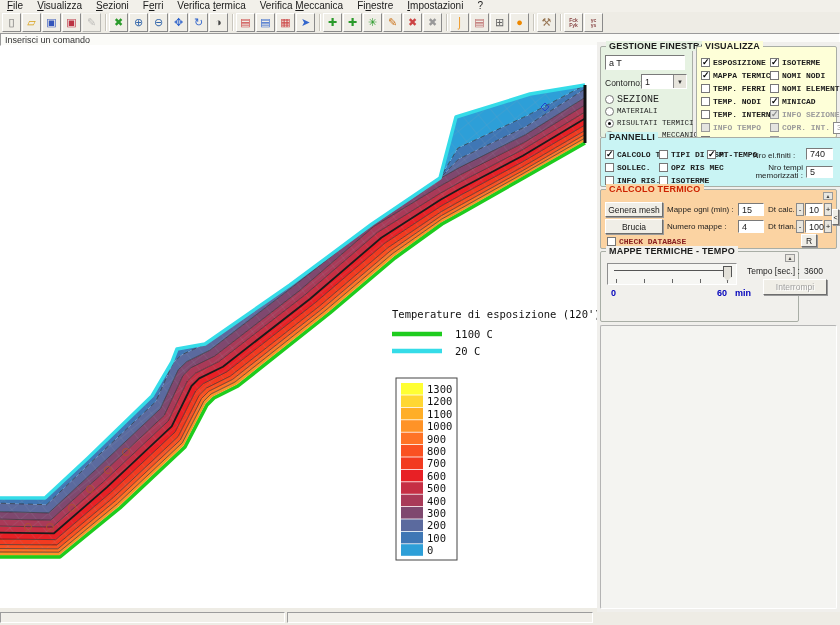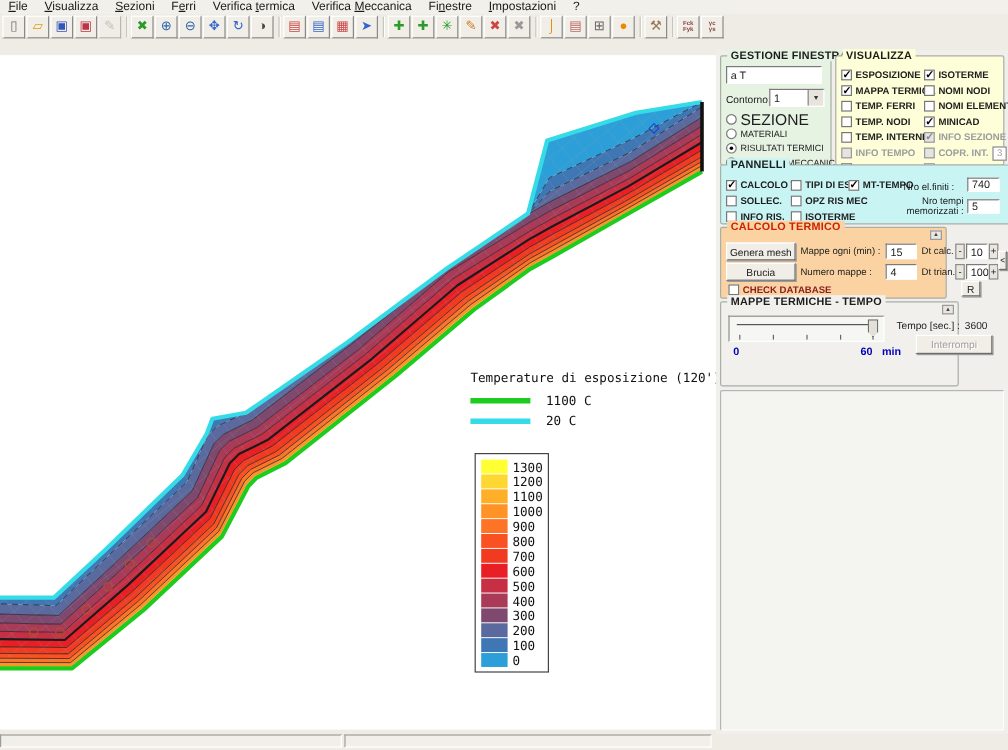--- a/index.html
+++ b/index.html
@@ -27,35 +27,35 @@
   
   .rightpanel{position:absolute;left:597px;top:42px;width:243px;height:570px;background:#f0efec;}
   .gbox{position:absolute;border:1px solid #a9aea6;border-radius:2px;box-sizing:border-box;}
   .gtitle{position:absolute;top:-6px;left:5px;font-size:9px;font-weight:700;letter-spacing:.2px;padding:0 3px;color:#1c1c1c;white-space:nowrap;}
   .box-gestione{left:3px;top:4px;width:93px;height:92px;background:#e6f2e2;}
   .box-gestione .gtitle{background:#e6f2e2;}
   .box-visualizza{left:99px;top:4px;width:141px;height:92px;background:#feffd8;}
   .box-visualizza .gtitle{background:#feffd8;}
   .box-pannelli{left:3px;top:95px;width:282px;height:50px;background:#c9f4f4;text-align:right;}
   .box-pannelli .gtitle{background:#c9f4f4;}
-  .box-calcolo{left:3px;top:147px;width:189px;height:60px;background:#fbd3a2;}
+  .box-calcolo{left:3px;top:147px;width:237px;height:60px;background:#fbd3a2;}
   .box-calcolo .gtitle{background:#fbd3a2;color:#cc2200;}
   .box-mappe{left:3px;top:209px;width:199px;height:71px;background:#f1f0ec;}
   .box-mappe .gtitle{background:#f1f0ec;}
   .box-empty{left:3px;top:283px;width:237px;height:284px;background:#f4f4f1;border:1px solid;border-color:#b4b4b4 #ffffff #ffffff #b4b4b4;}
 
   .crow{display:flex;align-items:center;height:13px;gap:3px;white-space:nowrap;}
   .rrow{display:flex;align-items:center;height:12px;gap:3px;white-space:nowrap;}
   .cb{width:9px;height:9px;background:#fff;border:1px solid #777;box-sizing:border-box;position:relative;flex:0 0 auto;}
   .cb.checked::after{content:"✓";position:absolute;left:0px;top:-2px;font-size:9px;font-weight:700;color:#000;}
   .cb.dis{background:#e4e4e0;border-color:#9a9a9a;}
   .cb.dis.checked::after{color:#8a8a8a;}
   .radio{width:9px;height:9px;border-radius:50%;background:#fff;border:1px solid #777;box-sizing:border-box;position:relative;flex:0 0 auto;}
   .radio.sel::after{content:"";position:absolute;left:2px;top:2px;width:3px;height:3px;border-radius:50%;background:#000;}
-  .lbl{font-size:8px;font-weight:700;color:#1d1d1d;}
+  .lbl{font-size:8px;font-weight:700;color:#1d1d1d;font-family:Liberation Mono, monospace;}
   .lbl.dis{color:#9c9c9c;}
   .smalllabel{font-size:8px;font-weight:700;color:#1d1d1d;position:absolute;white-space:nowrap;}
   .field{background:#fff;border:1px solid;border-color:#7a7a7a #ffffff #ffffff #7a7a7a;box-sizing:border-box;font-size:9px;color:#222;display:flex;align-items:center;padding-left:3px;position:absolute;}
   .btn95{position:absolute;background:#f0eee7;border:1px solid;border-color:#ffffff #6d6d6d #6d6d6d #ffffff;box-shadow:1px 1px 0 #9a9a9a;box-sizing:border-box;font-size:8.5px;color:#1a1a1a;display:flex;align-items:center;justify-content:center;}
   .btn95.dis{color:#9f9f9f;text-shadow:1px 1px 0 #fff;}
   .spin{position:absolute;width:8px;height:13px;background:#e8e6df;border:1px solid #8a8a8a;box-sizing:border-box;font-size:8px;display:flex;align-items:center;justify-content:center;color:#222;}
   .uparrow{position:absolute;width:10px;height:8px;background:#e8e6df;border:1px solid #9a9a9a;box-sizing:border-box;font-size:5px;line-height:6px;text-align:center;color:#444;}
 
   
   .slider{position:absolute;left:6px;top:11px;width:130px;height:22px;background:#f6f6f3;border:1px solid;border-color:#8e8e8e #ffffff #ffffff #8e8e8e;box-sizing:border-box;}
@@ -174,20 +174,23 @@
       </div>
       <div class="tsep"></div>
       <div class="tbtn">
         <div class="st" style="color: rgb(136, 68, 68);">Fck<br>Fyk</div>
       </div>
       <div class="tbtn">
         <div class="st" style="color: rgb(136, 68, 68);">γc<br>γs</div>
       </div>
     </div>
 
+  <div class="cmdbar">
+    <span>Inserisci un comando</span>
+  </div>
 
   <div class="canvas">
     <svg id="cad-svg" width="597" height="562" viewBox="0 46 597 562" xmlns="http://www.w3.org/2000/svg">
         <defs>
           <pattern id="mesh" width="13" height="13" patternUnits="userSpaceOnUse" patternTransform="rotate(-39)">
             <path d="M0 0H13 M0 0V13" stroke="#8fa0ad" stroke-width="0.5" fill="none" opacity="0.55"></path>
           </pattern>
           <clipPath id="bandclip">
             <path d="M-8.0 557.0 L60.0 557.0 L120.0 508.0 L185.0 447.0 L207.0 405.0 L214.0 398.0 L238.0 386.0 L330.0 313.0 L395.0 258.0 L442.0 224.0 L462.0 213.0 L520.0 180.0 L585.0 143.0 L585.0 85.0 L530.0 94.0 L456.0 117.0 L440.0 178.0 L372.0 224.0 L290.0 285.0 L205.0 344.0 L177.0 349.0 L172.0 362.0 L152.0 396.0 L88.0 458.0 L45.0 498.0 L-8.0 498.0 Z"></path>
           </clipPath>
@@ -282,21 +285,21 @@
         <span>a T</span>
       </div>
       <span class="smalllabel" style="left:4px;top:31px;font-weight:400;font-size:8.5px;">Contorno:</span>
       <div class="field" style="left:40px;top:27px;width:46px;height:15px;">
         <span>1</span>
         <span style="position:absolute;right:0;top:0;width:12px;height:13px;background:#e6e4dc;border-left:1px solid #8a8a8a;font-size:6px;display:flex;align-items:center;justify-content:center;color:#333;">▼</span>
       </div>
       <div id="gestione-radios" style="position:absolute;left:4px;top:46px;right:2px;">
           <div class="rrow">
             <span class="radio"></span>
-            <span class="lbl" style="font-weight: 400; font-size: 13px;">SEZIONE</span>
+            <span class="lbl" style="font-weight: 400; font-size: 10px;">SEZIONE</span>
           </div>
           <div class="rrow">
             <span class="radio"></span>
             <span class="lbl" style="font-weight: 400; font-size: 7.5px;">MATERIALI</span>
           </div>
           <div class="rrow">
             <span class="radio sel"></span>
             <span class="lbl" style="font-weight: 400; font-size: 7.5px;">RISULTATI TERMICI</span>
           </div>
           <div class="rrow">

